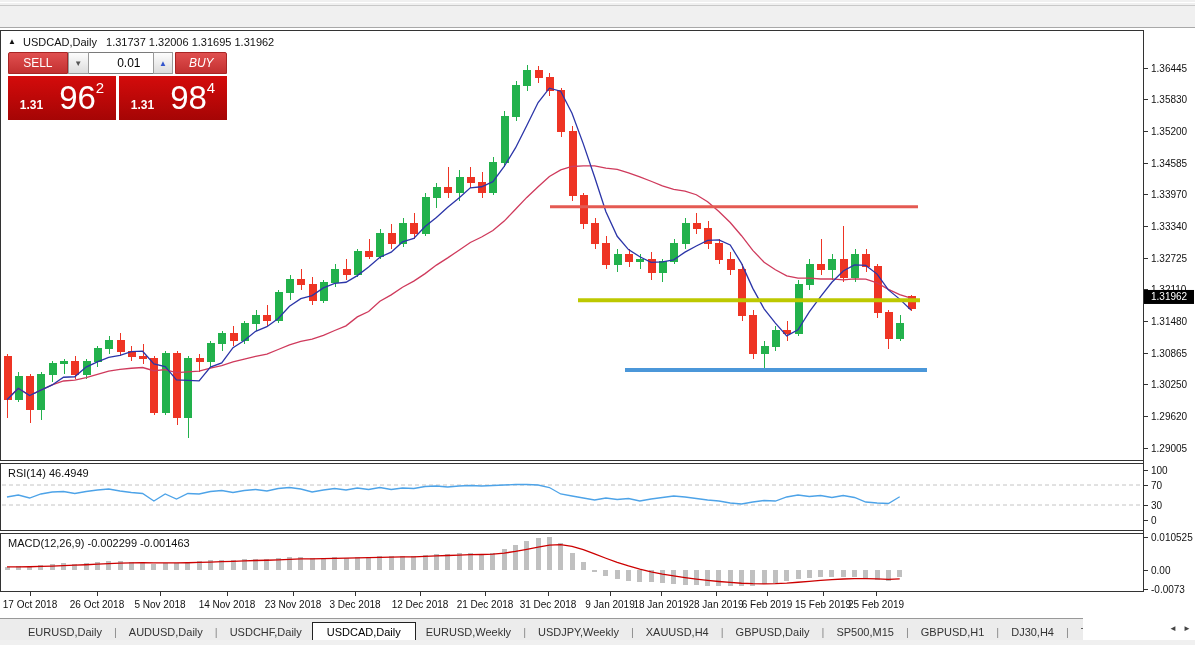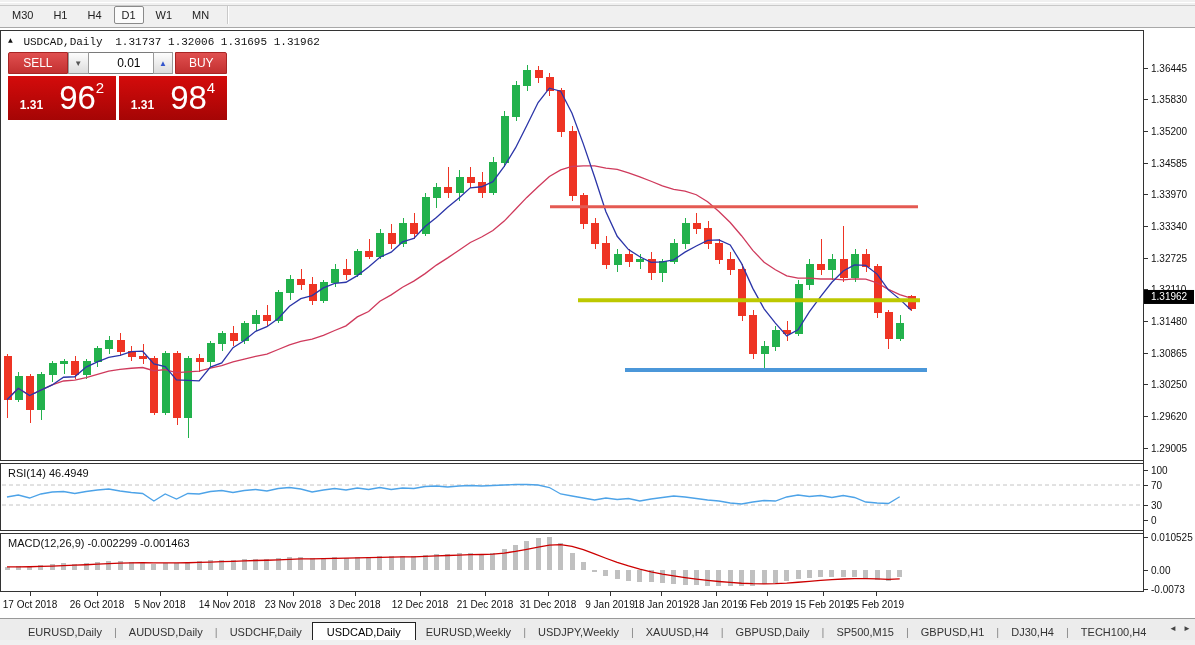--- a/index.html
+++ b/index.html
@@ -6,56 +6,55 @@
   #app{position:relative;width:1195px;height:645px;background:#fff;overflow:hidden;}
   
   #toolbar{position:absolute;left:0;top:0;width:1195px;height:28px;background:#f0f0f0;border-bottom:1px solid #a8a8a8;box-sizing:border-box;}
   #toolbar .grip{position:absolute;left:0;top:2px;width:1195px;height:2px;border-top:1px solid #fff;border-bottom:1px solid #c9c9c9;}
   .tfbtn{position:relative;display:inline-block;margin-top:6px;margin-left:4px;padding:2px 7px;font-size:11px;color:#222;border:1px solid transparent;border-radius:2px;cursor:default;}
   .tfbtn.active{background:#fbfbfb;border:1px solid #8a8a8a;}
   #tf-sep{display:inline-block;width:0;height:18px;border-left:1px solid #c9c9c9;border-right:1px solid #fff;vertical-align:middle;margin:0 6px 0 10px;}
   
   #chartwin{position:absolute;left:0;top:28px;width:1195px;height:590px;background:#fff;}
   #chart-svg{position:absolute;left:0;top:0;}
-  #chart-title{position:absolute;left:8px;top:8px;font-size:11px;color:#111;white-space:nowrap;font-family:Liberation Mono, monospace;}
+  #chart-title{position:absolute;left:8px;top:8px;font-size:11px;color:#111;white-space:nowrap;}
   #chart-title .arr{font-size:8px;vertical-align:2px;margin-right:4px;color:#111;}
   #chart-title .q{margin-left:6px;}
   
   #trade{position:absolute;left:8px;top:24px;width:219px;}
   #trade .row1{display:flex;height:22px;}
   .tbtn{background:linear-gradient(#e05050,#c33030);color:#fff;font-size:12px;border:1px solid #a82424;display:flex;align-items:center;justify-content:center;cursor:pointer;}
   #sell-btn{width:64px;border-radius:2px 0 0 0;}
-  #buy-btn{width:55px;margin-left:2px;border-radius:0 2px 0 0;}
+  #buy-btn{width:55px;margin-left:2px;border-radius:0 2px 0 0;font-style:italic;}
   .spinbtn{width:21px;background:linear-gradient(#fdfdfd,#dcdcdc);border:1px solid #9a9a9a;display:flex;align-items:center;justify-content:center;font-size:8px;color:#555;cursor:pointer;}
   .spinbtn.up{color:#3355cc;}
   #vol{width:52px;border:1px solid #7a7a7a;border-left:none;border-right:none;font-size:12px;text-align:right;padding:0 12px 0 0;font-family:"Liberation Sans",sans-serif;}
   #trade .row2{display:flex;margin-top:2px;height:44px;}
   .pricebox{flex:1;background:linear-gradient(#d40b0b,#a50505);color:#fff;display:flex;align-items:center;justify-content:center;cursor:pointer;}
   .pricebox:first-child{margin-right:3px;}
   .pricebox .sm{font-size:12px;font-weight:bold;align-self:flex-end;margin-bottom:8px;text-align:right;}
   .pricebox .big{font-size:33px;font-weight:400;line-height:40px;margin-left:16px;}
   .pricebox .sup{font-size:15px;align-self:flex-start;margin-top:3px;}
   
-  #tabbar{position:absolute;left:0;top:618px;width:1195px;height:22px;background:#ececec;border-top:1px solid #999;white-space:nowrap;overflow:hidden;font-size:11px;color:#333;}
+  #tabbar{position:absolute;left:0;top:618px;width:1083px;height:22px;background:#ececec;border-top:1px solid #999;white-space:nowrap;overflow:hidden;font-size:11px;color:#333;}
   #tabbar .inner{display:flex;align-items:flex-end;height:22px;padding-left:18px;}
   .tab{padding:3px 10px;cursor:pointer;}
   .tab.active{background:#fff;border:1px solid #222;border-bottom:none;font-size:11px;color:#000;padding:3px 14px;}
   .tabsep{color:#888;padding:0 2px 3px 2px;}
   #tab-scroll{position:absolute;right:2px;top:624px;font-size:8px;color:#444;letter-spacing:2px;}
   #bottomfill{position:absolute;left:0;top:640px;width:1195px;height:5px;background:#f0f0f0;}
   svg text{font-family:"Liberation Sans",sans-serif;}
 </style>
 </head>
 <body>
 
 <div id="app">
 
   <div id="toolbar">
     <div class="grip"></div>
-    <span id="tf-buttons"><span class="tfbtn">M30</span><span class="tfbtn">H1</span><span class="tfbtn">H4</span><span class="tfbtn active">D1</span><span class="tfbtn">W1</span><span class="tfbtn">MN</span><span id="tf-sep"></span></span>
   </div>
 
   <div id="chartwin">
     <svg id="chart-svg" width="1195" height="590">
         <g>
           <rect x="0.5" y="2.5" width="1143" height="430" fill="#fff" stroke="#333333" shape-rendering="crispEdges"></rect>
           <g>
             <g>
               <line x1="7.5" y1="325.7661290322577" x2="7.5" y2="389.61021505376283" stroke="#ee3424" stroke-width="1" shape-rendering="crispEdges"></line>
               <rect x="4" y="328.31989247311765" width="7" height="43.41397849462339" fill="#ee3424" stroke="#ee3424" shape-rendering="crispEdges"></rect>

